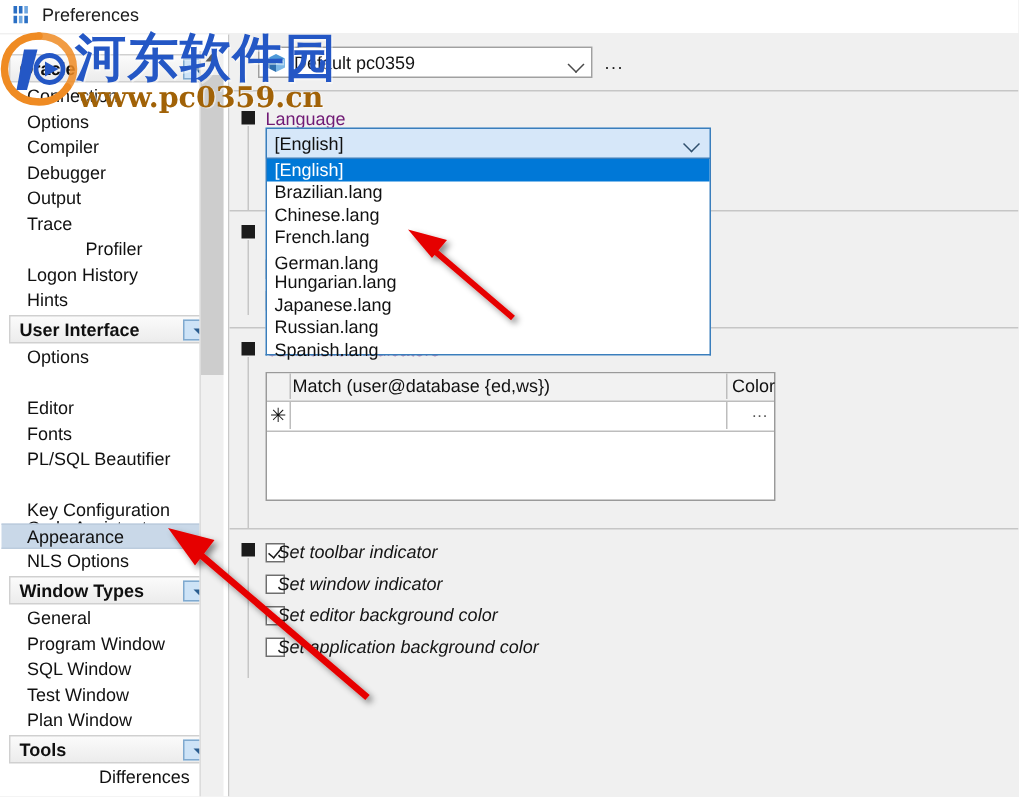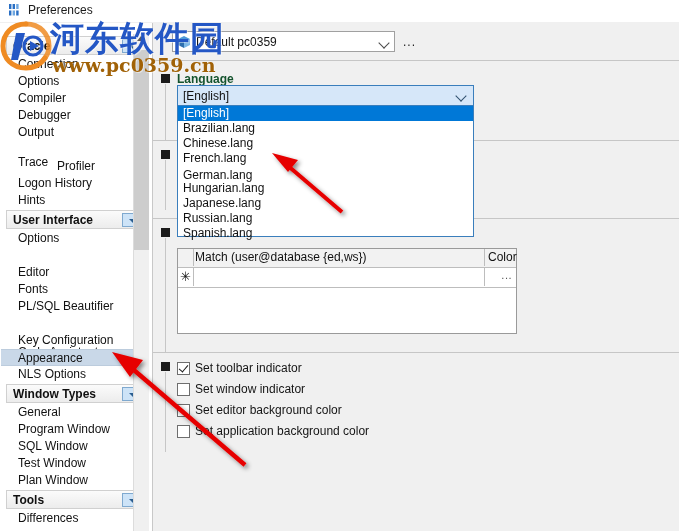--- a/index.html
+++ b/index.html
@@ -37,26 +37,26 @@
   #cfgcombo .pkg{position:absolute;left:3px;top:2px;width:16px;height:16px;}
   #cfgcombo .ctext{position:absolute;left:23px;top:3px;font-size:12px;color:#141414;white-space:nowrap;}
   #cfgcombo .cchev{position:absolute;right:6px;top:7px;width:7px;height:7px;border-right:1.6px solid #4a4a4a;border-bottom:1.6px solid #4a4a4a;transform:rotate(45deg);}
   #cfgdots{position:absolute;left:250px;top:12px;font-size:12px;color:#1b1b1b;letter-spacing:1px;}
 
   
   #content{position:absolute;left:153px;top:60px;width:526px;height:471px;background:#f0f0f0;}
   .sep{position:absolute;left:0;width:526px;height:0;border-top:1px solid #c6c6c6;}
   .sqbtn{position:absolute;width:9px;height:9px;background:#1b1b1b;}
   .sqframe{position:absolute;left:12px;width:1px;background:#c6c6c6;}
-  .sectitle{position:absolute;font-weight:bold;font-size:12px;color:#14532d;white-space:nowrap;}
+  .sectitle{position:absolute;font-weight:normal;font-size:12px;color:#701a75;white-space:nowrap;}
 
   .cbrow{position:absolute;font-size:12px;color:#151515;white-space:nowrap;}
   .cbox{position:absolute;left:0;top:0;width:13px;height:13px;background:#fff;border:1px solid #6e6e6e;box-sizing:border-box;}
   .cbox.on:after{content:"";position:absolute;left:3px;top:0px;width:4px;height:8px;border-right:1.6px solid #1b1b1b;border-bottom:1.6px solid #1b1b1b;transform:rotate(40deg);}
-  .cblabel{position:absolute;left:18px;top:-1px;}
+  .cblabel{position:absolute;left:8px;top:-1px;font-style:italic;}
 
   
   #langcombo{position:absolute;left:24px;top:25px;width:297px;height:21px;background:#d6e7f9;border:1px solid #3a7ebc;box-sizing:border-box;}
   #langcombo .ltext{position:absolute;left:5px;top:3px;font-size:12px;color:#111;}
   #langcombo .lchev{position:absolute;right:8px;top:6px;width:7px;height:7px;border-right:1.6px solid #30506e;border-bottom:1.6px solid #30506e;transform:rotate(45deg);}
   #langlist{position:absolute;left:24px;top:46px;width:297px;height:131px;background:#ffffff;border:1px solid #3a7ebc;border-top:none;box-sizing:border-box;z-index:5;}
   .lopt{position:absolute;left:0;width:295px;height:15px;font-size:12px;color:#111;}
   .lopt span{position:absolute;left:5px;top:0px;}
   .lopt.sel{background:#0078d7;}
   .lopt.sel span{color:#ffffff;}
@@ -116,21 +116,21 @@
     </div>
   <div class="titem" style="top:67px;">
       <span class="tl">Compiler</span>
     </div>
   <div class="titem" style="top:84px;">
       <span class="tl">Debugger</span>
     </div>
   <div class="titem" style="top:101px;">
       <span class="tl">Output</span>
     </div>
-  <div class="titem" style="top:118px;margin-top:13px;">
+  <div class="titem" style="top:118px;">
       <span class="tl">Trace</span>
     </div>
   <div class="titem" style="top:135px;margin-left:39px;">
       <span class="tl">Profiler</span>
     </div>
   <div class="titem" style="top:152px;text-decoration:underline;">
       <span class="tl">Logon History</span>
     </div>
   <div class="titem" style="top:169px;">
       <span class="tl">Hints</span>
@@ -188,21 +188,21 @@
   <div class="titem" style="top:449px;">
       <span class="tl">Plan Window</span>
     </div>
 
   <div class="grp" style="top:467px;">
     <div class="glabel">Tools</div>
     <div class="gbtn">
         <div class="car"></div>
       </div>
   </div>
-  <div class="titem" style="top:487px;">
+  <div class="titem" style="top:487px;margin-left:48px;">
       <span class="tl">Differences</span>
     </div>
 </div>
 
 <div id="lsbar">
   <div class="up"></div>
   <div class="thumb"></div>
 </div>
 
 <div id="topbar">

